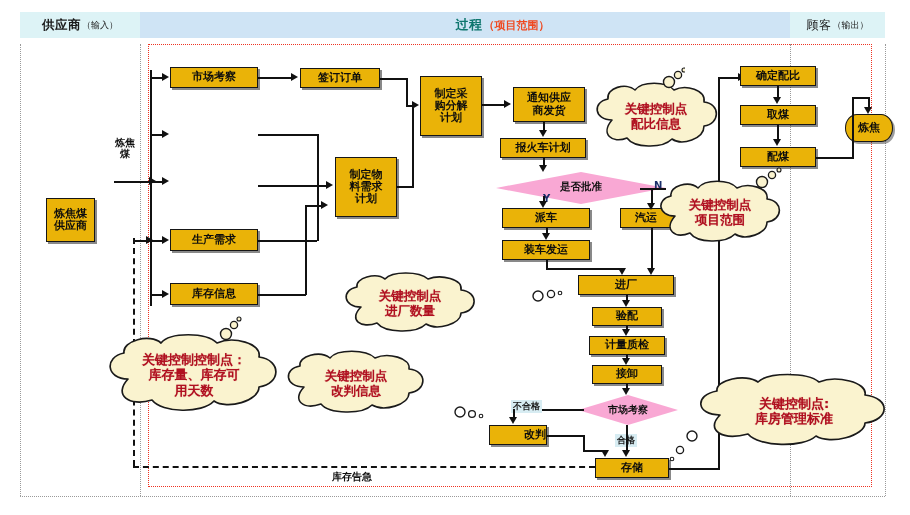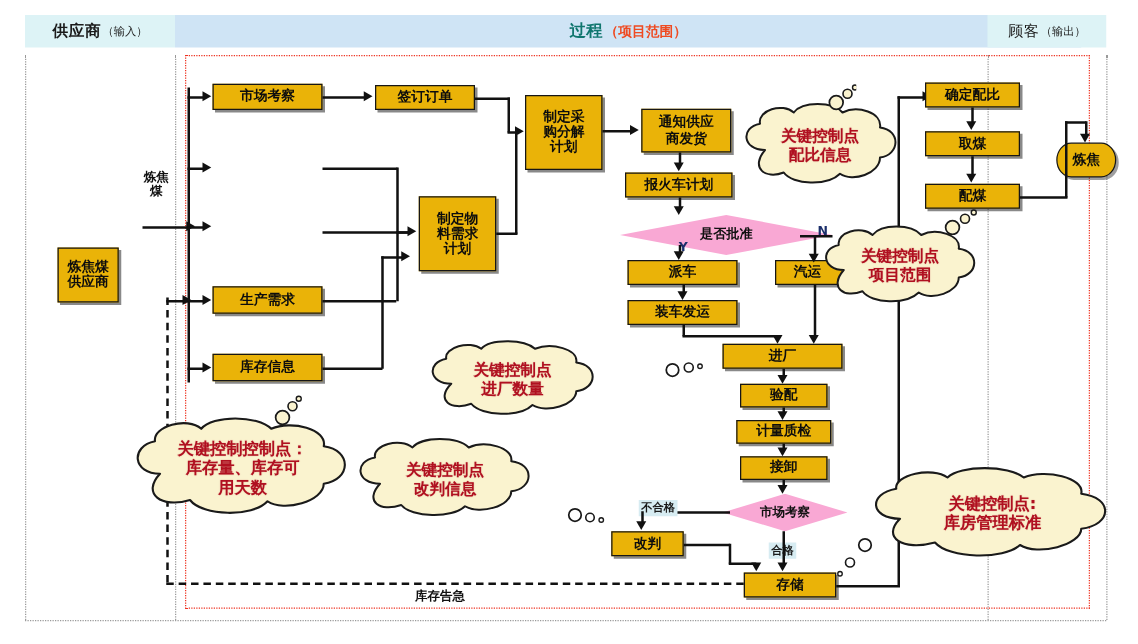--- a/index.html
+++ b/index.html
@@ -209,21 +209,21 @@
     </div>
 
   <div class="box" style="left:592px;top:365px;width:70px;height:19px;">
     <span>接卸</span>
     </div>
 
   <div class="diamond" style="left:578px;top:395px;width:100px;height:30px;">
     <span style="font-size:10px">市场考察</span>
     </div>
 
-  <div class="box" style="left:489px;top:425px;width:58px;height:20px;">
+  <div class="box" style="left:489px;top:425px;width:58px;height:20px;justify-content:flex-end;">
     <span>改判</span>
     </div>
 
   <div class="box" style="left:595px;top:458px;width:74px;height:20px;">
     <span>存储</span>
     </div>
 
   <div class="ln lnh" style="left:482px;top:104px;width:23px;"></div>
   <div class="arrow ar-r" style="left:504px;top:100px;"></div>
 

